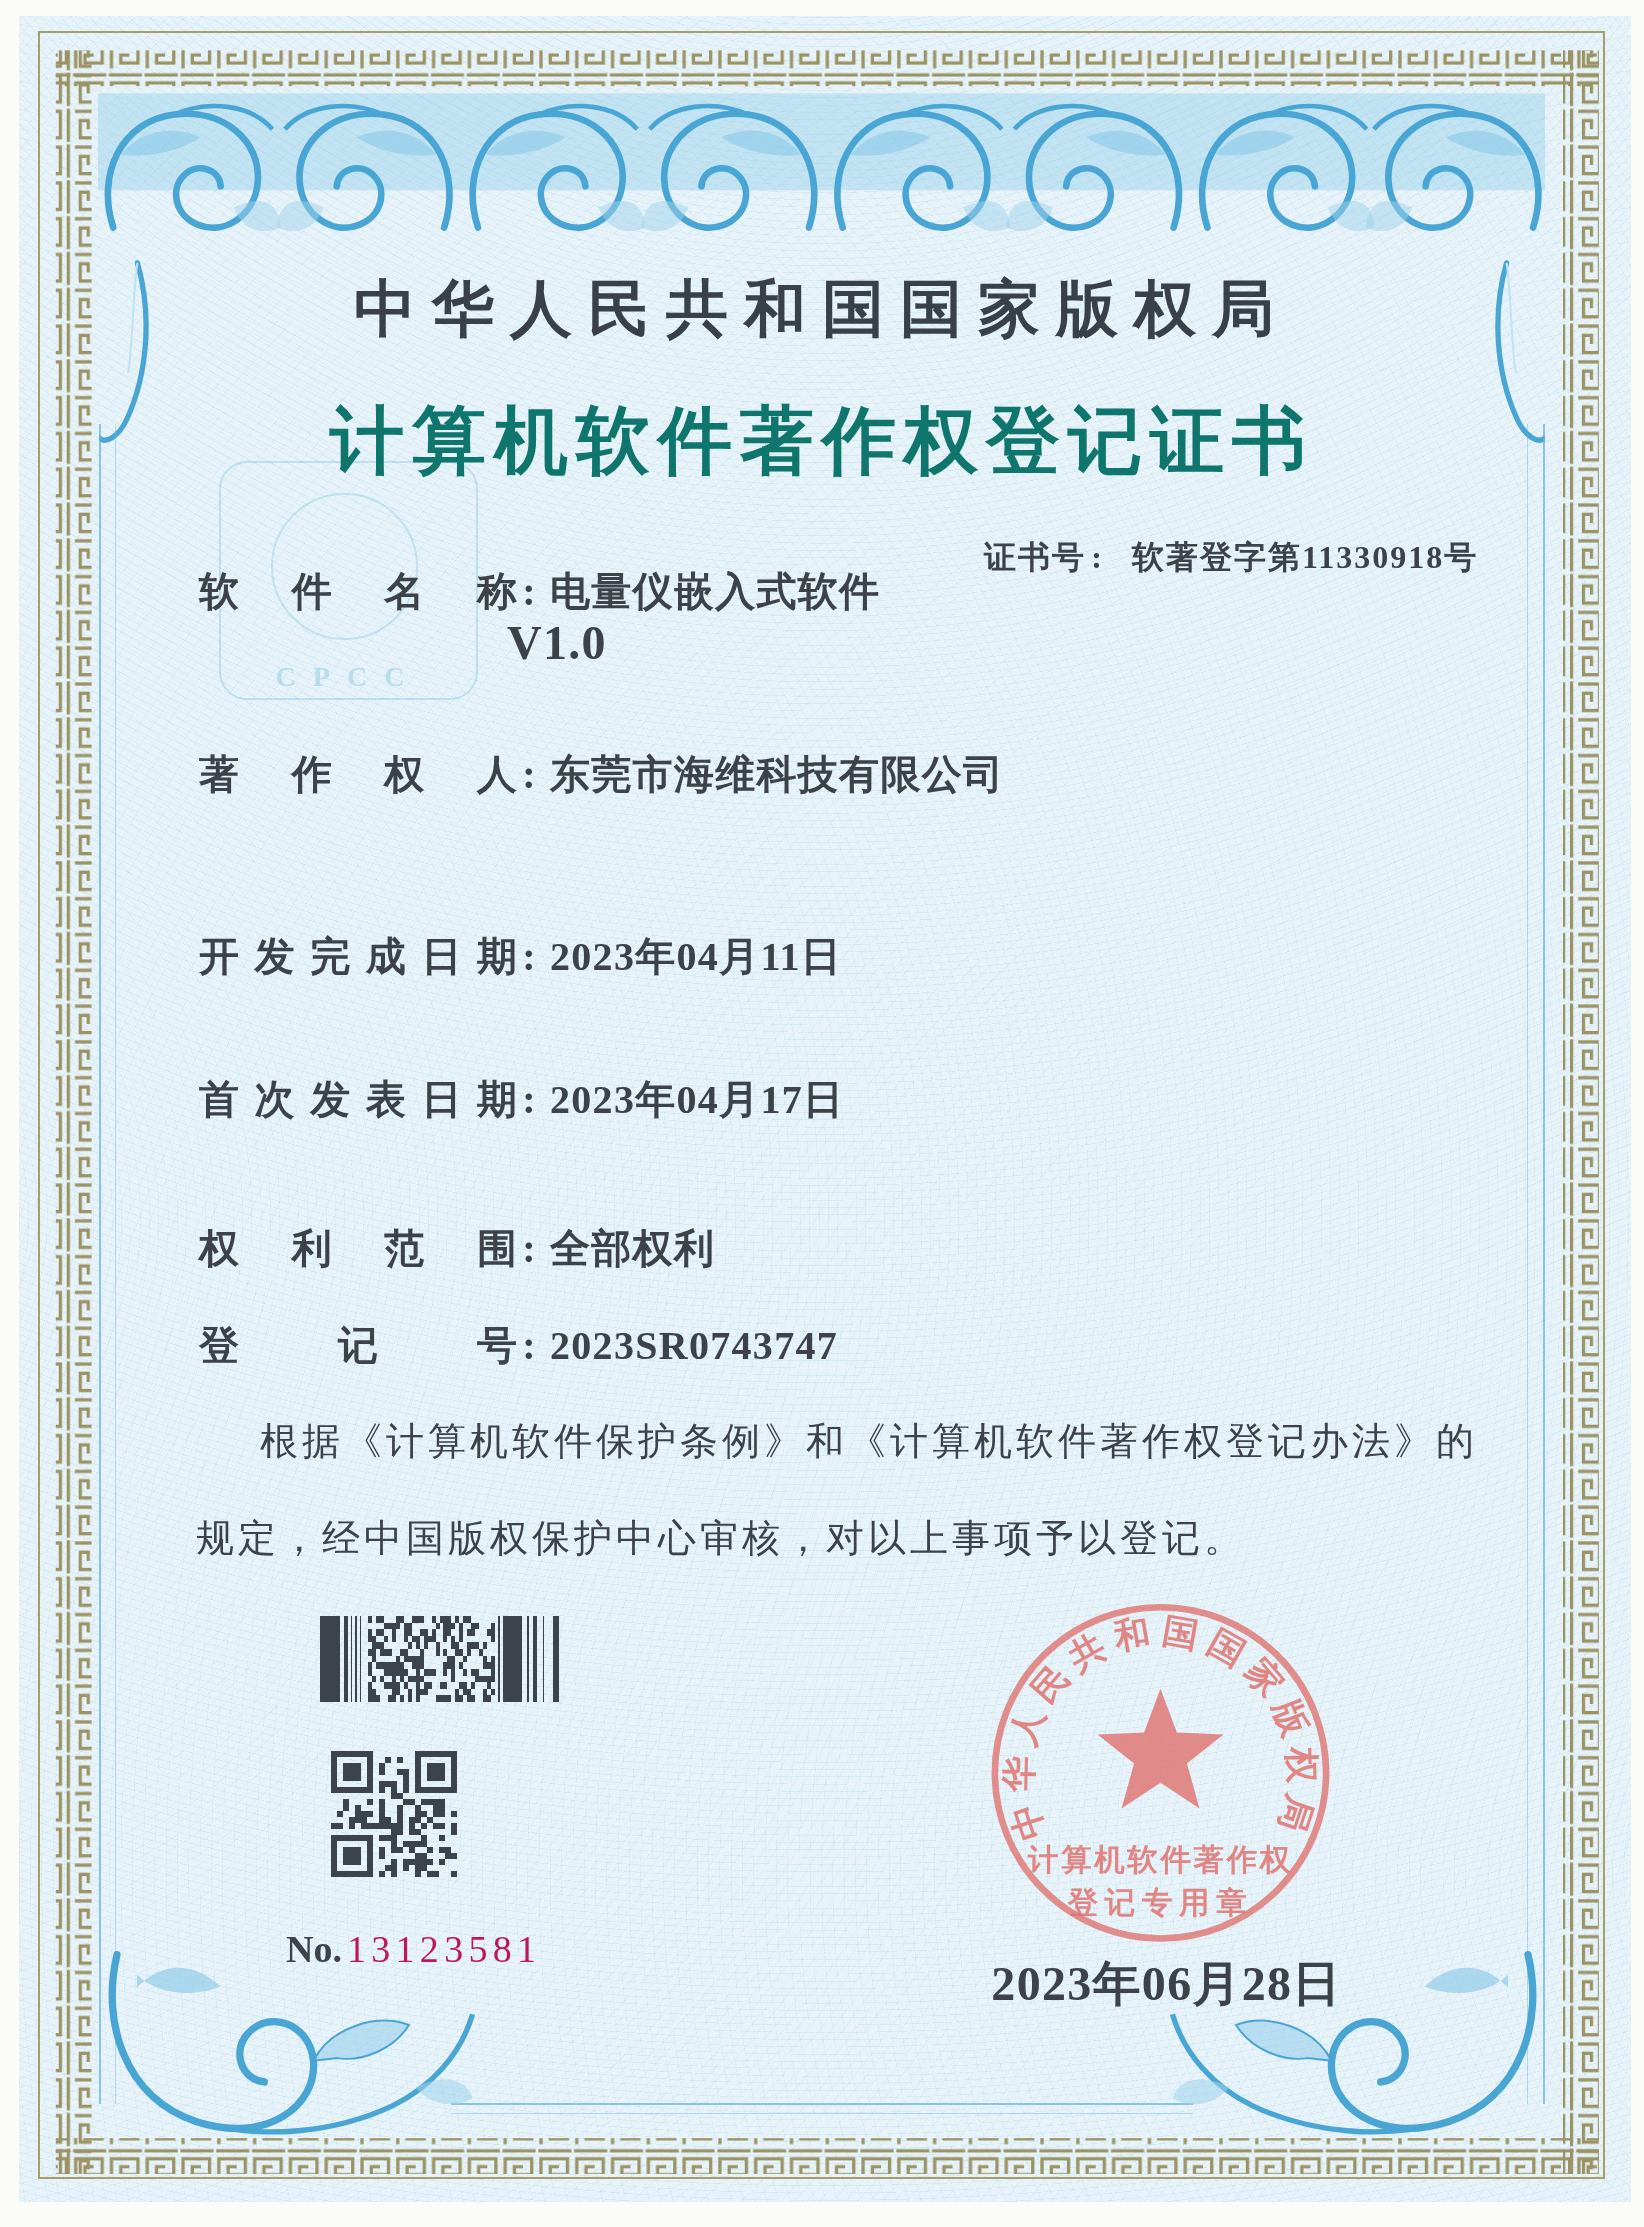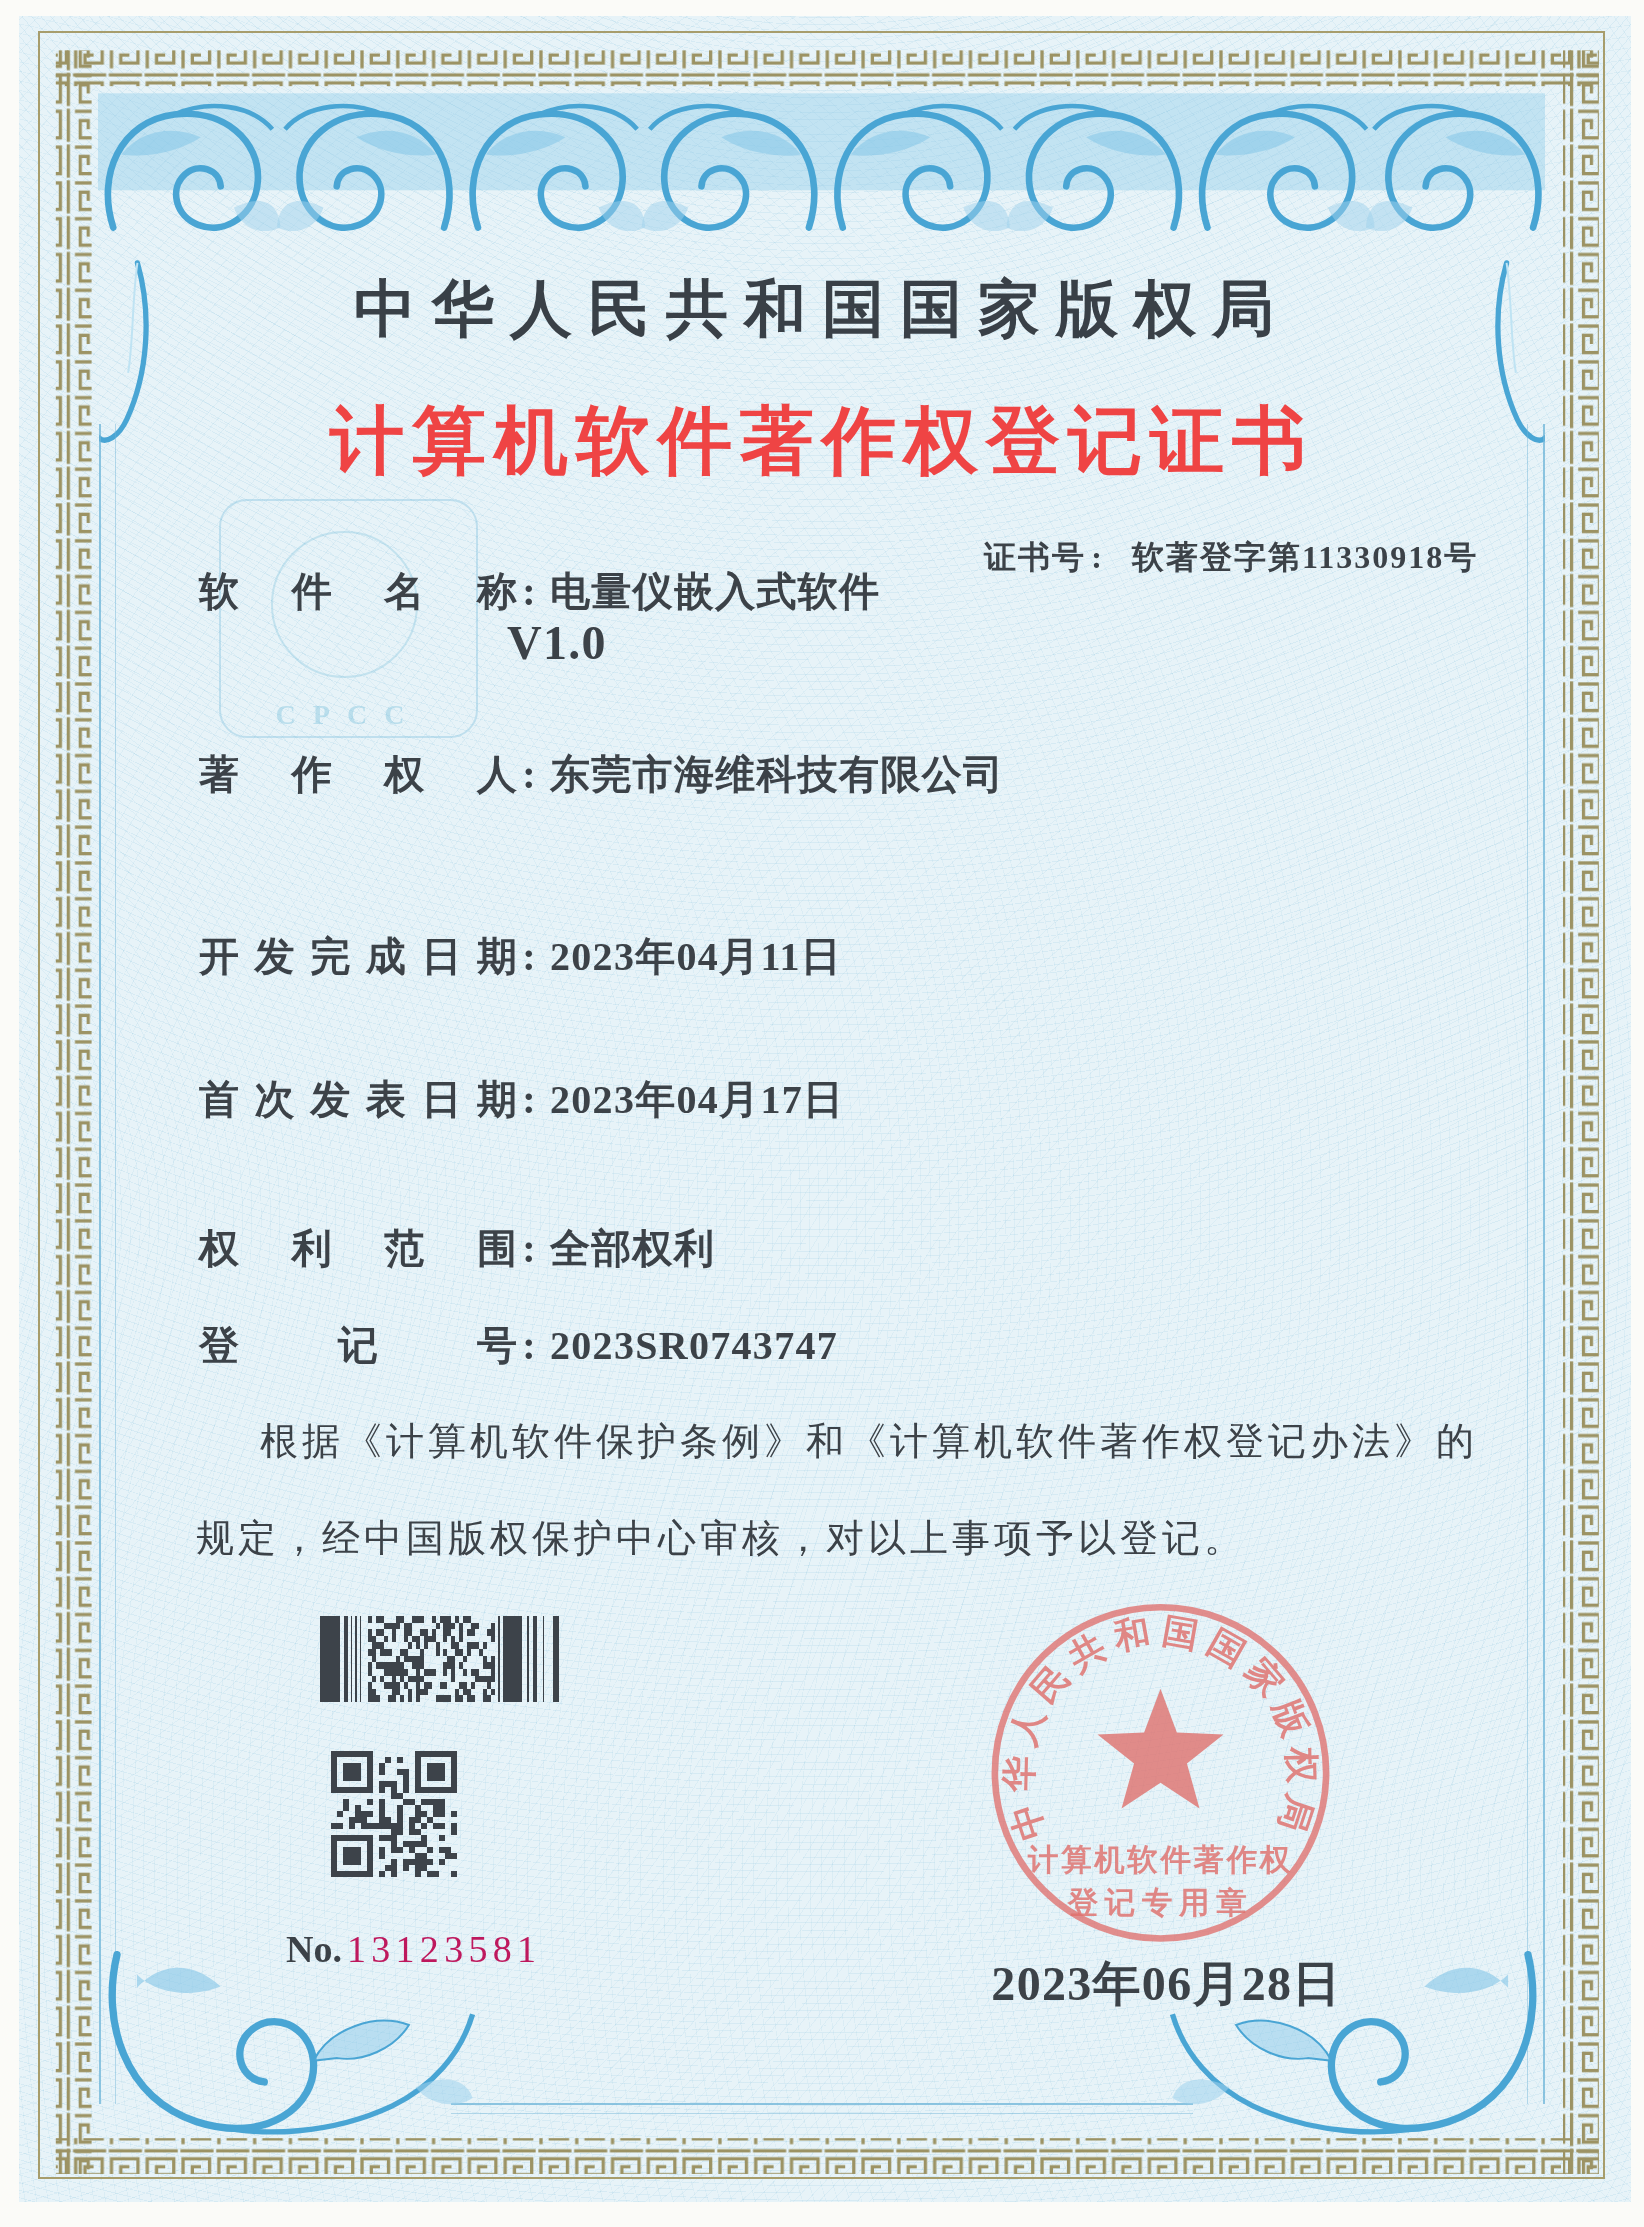--- a/index.html
+++ b/index.html
@@ -10,33 +10,33 @@
   .paper{left:18.6px;top:16px;right:13.3px;bottom:25px;background-color:#e7f3f8;
     background-image:
       repeating-radial-gradient(circle at 50% -30%, rgba(70,160,200,.10) 0 0.8px, rgba(0,0,0,0) 0.8px 7.3px),
       repeating-radial-gradient(circle at -15% 55%, rgba(70,160,200,.08) 0 0.8px, rgba(0,0,0,0) 0.8px 9.3px),
       repeating-radial-gradient(circle at 115% 85%, rgba(70,160,200,.08) 0 0.8px, rgba(0,0,0,0) 0.8px 11.3px);}
   .gold-line{left:38px;top:30.5px;width:1567px;height:2148px;border:2px solid #a79d6c;box-sizing:border-box;}
   svg.fullsvg{left:0;top:0;width:1644px;height:2227px;}
   .authority{left:0;top:267px;width:1644px;text-align:center;font-size:62px;font-weight:bold;
              letter-spacing:16px;color:#394047;}
   .cert-title{left:0;top:392px;width:1644px;text-align:center;font-size:74px;font-weight:bold;
-             letter-spacing:8px;color:#ef4444;}
+             letter-spacing:8px;color:#0f766e;}
   .certno{left:984px;top:492px;font-size:32px;font-weight:bold;letter-spacing:2px;margin-top:44px;}
   .certno .val{margin-left:28px;}
   .row{left:199px;height:49px;line-height:49px;font-size:40px;font-weight:bold;white-space:nowrap;}
   .lbl{display:inline-block;width:318px;text-align:justify;text-align-last:justify;vertical-align:top;}
   .colon{margin-left:5.3px;}
   .row .value{position:absolute;left:351px;letter-spacing:1.3px;}
   .vline2{left:507px;top:615px;font-size:48px;font-weight:bold;letter-spacing:1.3px;}
   .stm{font-size:38px;font-weight:normal;letter-spacing:4px;white-space:nowrap;}
   .serial{left:286px;top:1927px;font-size:38px;font-weight:bold;white-space:nowrap;}
   .serial .num{color:#be185d;margin-left:5px;letter-spacing:5.3px;font-weight:normal;}
   .issue-date{left:981px;top:1952px;width:371px;text-align:center;font-size:48px;font-weight:bold;letter-spacing:1.3px;}
-  .wm{left:219px;top:461px;width:255px;height:235px;border:2.7px solid rgba(125,192,220,.38);border-radius:28px;margin-top:38px;}
+  .wm{left:219px;top:461px;width:255px;height:235px;border:2.7px solid rgba(125,192,220,.38);border-radius:28px;}
   .wm-circle{position:absolute;left:50px;top:30px;width:143px;height:143px;border:2.7px solid rgba(125,192,220,.34);border-radius:50%;}
   .wm-text{position:absolute;left:0;bottom:5.3px;width:100%;text-align:center;font-size:28px;letter-spacing:17px;
            color:rgba(125,192,220,.42);font-weight:bold;}
   .bline{background:rgba(108,180,216,.75);}
 </style>
 </head>
 <body>
 
 <div class="page">
 

